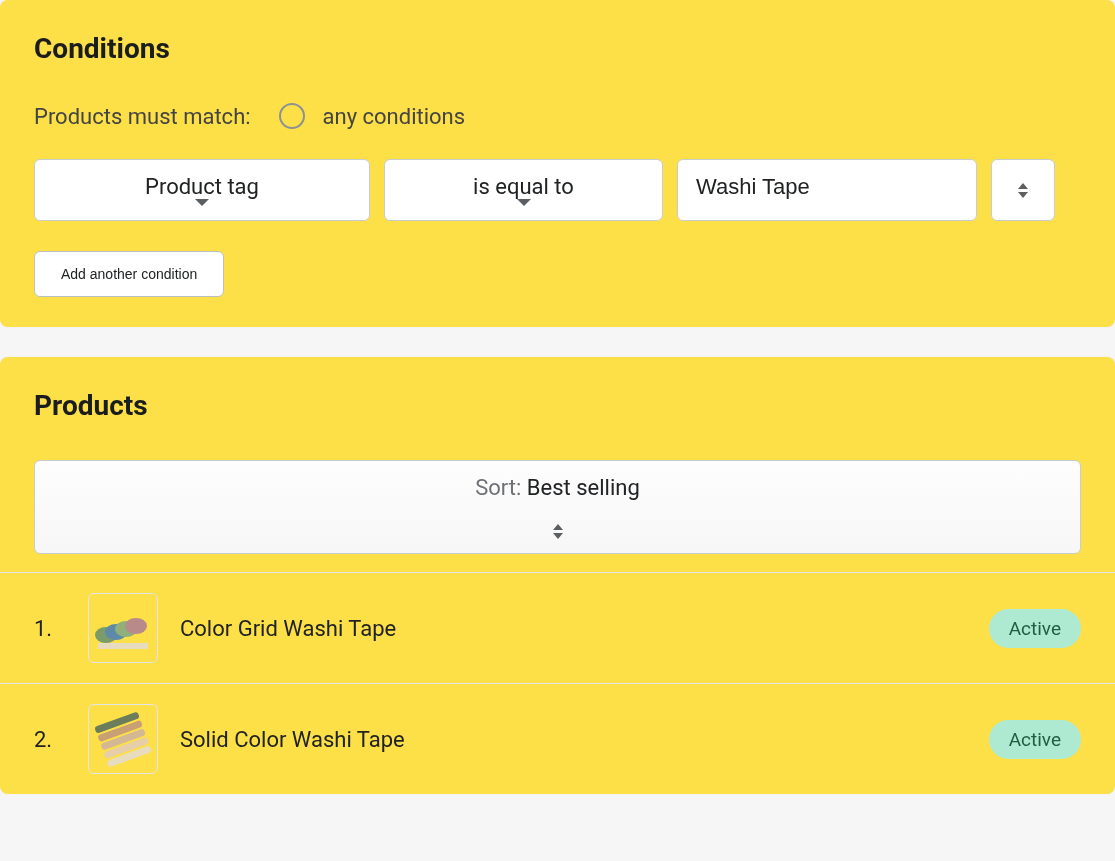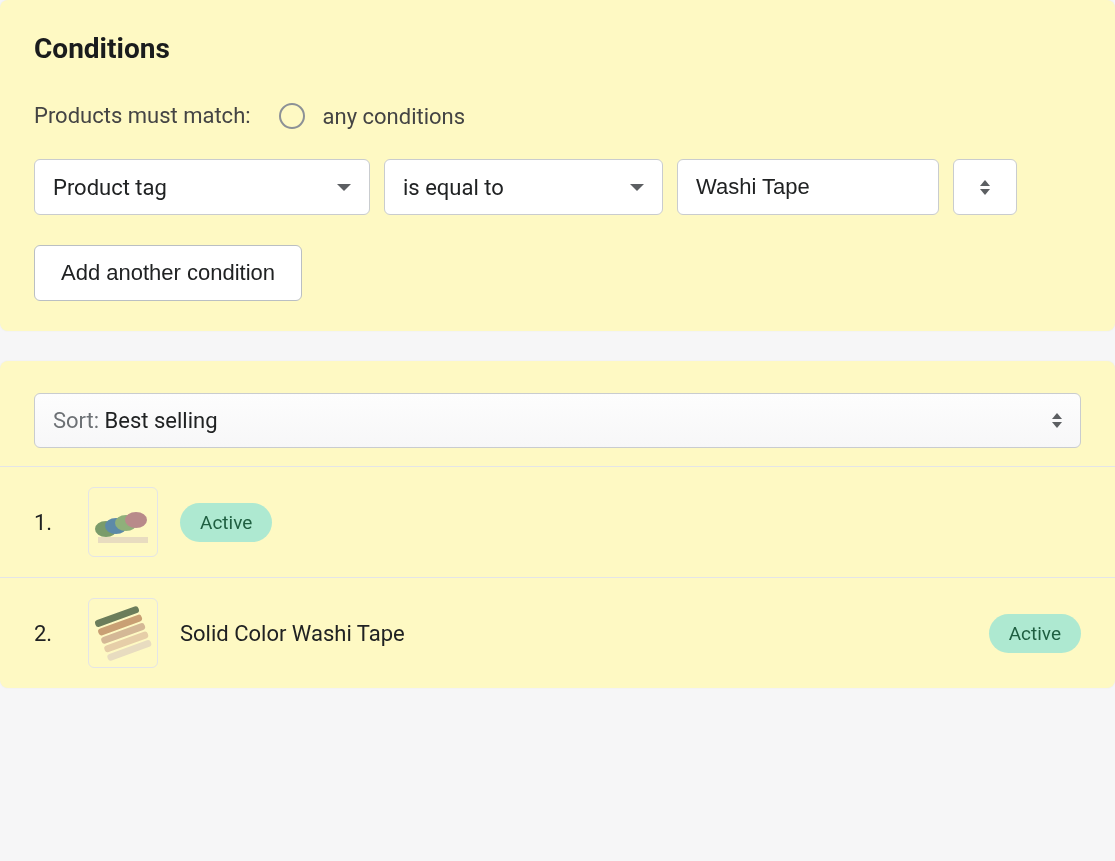--- a/index.html
+++ b/index.html
@@ -5,37 +5,37 @@
     * { box-sizing: border-box; margin: 0; padding: 0; }
     body {
       font-family: -apple-system, BlinkMacSystemFont, "Segoe UI", Roboto, Helvetica, Arial, sans-serif;
       background: #f6f6f7;
       color: #202223;
       width: 1115px;
       height: 861px;
       overflow: hidden;
     }
     .card {
-      background: #fef9c3;
+      background: #fde047;
       border-radius: 8px;
       box-shadow: 0 0 2px rgba(0,0,0,0.06);
       margin-bottom: 30px;
     }
     .card-inner {
       padding: 32px 34px 30px;
     }
     .section-title {
       font-size: 28px;
       font-weight: 700;
       margin-bottom: 38px;
       color: #1a1c1d;
     }
     .match-row {
       display: flex;
-      align-items: flex-start;
+      align-items: center;
       gap: 28px;
       margin-bottom: 30px;
       font-size: 22px;
       color: #444;
     }
     .radio-option {
       display: flex;
       align-items: center;
       gap: 18px;
       cursor: pointer;
@@ -68,25 +68,26 @@
       border: 1px solid #c9cccf;
       border-radius: 6px;
       background: #fff;
       padding: 14px 18px;
       font-size: 22px;
       color: #202223;
       display: flex;
       align-items: center;
       justify-content: space-between;
       cursor: pointer;
+      flex-direction: column;
     }
     .select { min-width: 0; }
     .sel-field { width: 336px; }
     .sel-op { width: 279px; }
-    .sel-val { width: 262px; }
+    .sel-val { width: 300px; }
     .sel-val input {
       border: none;
       outline: none;
       font-size: 22px;
       width: 100%;
       color: #202223;
       background: transparent;
     }
     .handle-btn {
       width: 64px;
@@ -120,28 +121,29 @@
       width: 0; height: 0;
       border-left: 5px solid transparent;
       border-right: 5px solid transparent;
       border-top: 6px solid #5c5f62;
     }
     .btn {
       border: 1px solid #babfc3;
       background: #fff;
       border-radius: 6px;
       padding: 14px 26px;
-      font-size: 22px;
+      font-size: 14px;
       cursor: pointer;
       color: #202223;
     }
     .products-card .card-inner { padding-bottom: 18px; }
     .sort-select {
       width: 100%;
       background: linear-gradient(#fdfdfd,#f7f7f8);
+      gap: 24px;
     }
     .sort-label { color: #6d7175; }
     .sort-value { color: #202223; }
     .product-row {
       display: flex;
       align-items: center;
       padding: 20px 34px;
       border-top: 1px solid #e4e5e7;
       font-size: 22px;
     }
@@ -203,20 +205,21 @@
         </span>
       </div>
     </div>
 
     <button class="btn">Add another condition</button>
   </div>
 </div>
 
 <div class="card products-card">
   <div class="card-inner">
+    <h2 class="section-title">Products</h2>
 
     <div class="sort-select">
       <span>
         <span class="sort-label">Sort: </span><span class="sort-value">Best selling</span>
       </span>
       <span class="sort-arrows">
         <span class="arrow-up-sm"></span>
         <span class="arrow-down-sm"></span>
       </span>
     </div>
@@ -226,20 +229,21 @@
     <span class="product-index">1.</span>
     <span class="thumb">
       <svg viewBox="0 0 62 62">
         <ellipse cx="14" cy="38" rx="11" ry="8" fill="#7a9b6a"></ellipse>
         <ellipse cx="24" cy="35" rx="11" ry="8" fill="#5d8aa8"></ellipse>
         <ellipse cx="34" cy="32" rx="11" ry="8" fill="#8fb07a"></ellipse>
         <ellipse cx="44" cy="29" rx="11" ry="8" fill="#b88a8a"></ellipse>
         <rect x="6" y="46" width="50" height="6" fill="#e8dcc0"></rect>
       </svg>
     </span>
+    <span class="product-name">Color Grid Washi Tape</span>
     <span class="badge">Active</span>
   </div>
 
   <div class="product-row">
     <span class="product-index">2.</span>
     <span class="thumb">
       <svg viewBox="0 0 62 62">
         <g transform="rotate(-20 31 31)">
           <rect x="8" y="10" width="46" height="7" rx="3" fill="#6b7d5a"></rect>
           <rect x="8" y="19" width="46" height="7" rx="3" fill="#c9a074"></rect>

